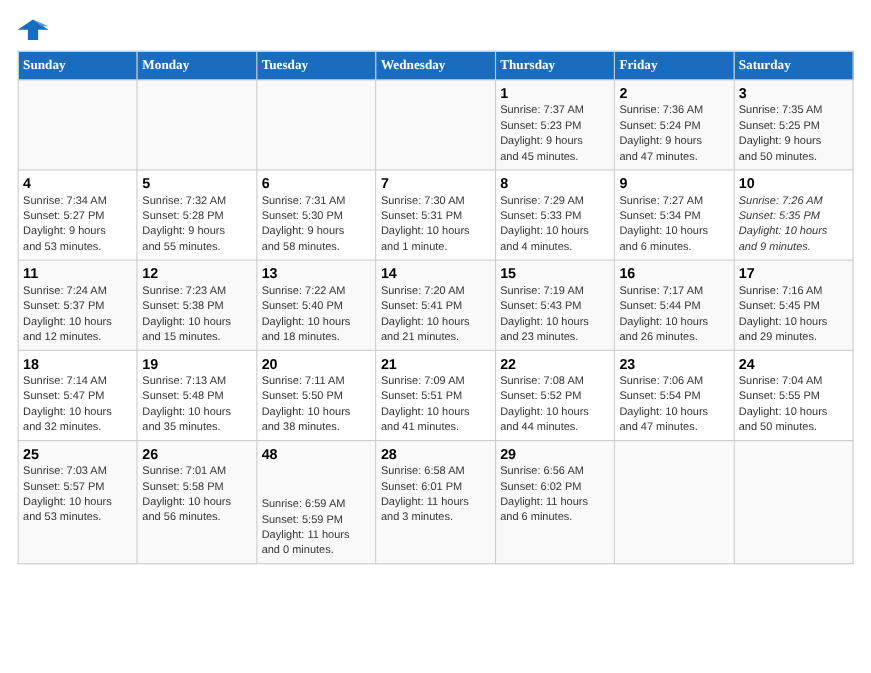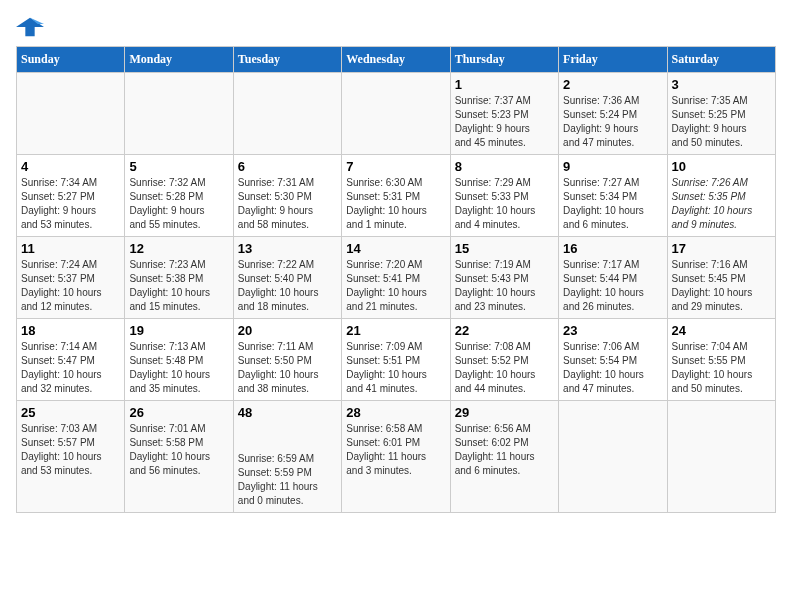--- a/index.html
+++ b/index.html
@@ -147,21 +147,21 @@
         </td>
         <td>
           <span class="day-num">6</span>
           <div class="day-info" style="white-space: pre-line;">Sunrise: 7:31 AM
 Sunset: 5:30 PM
 Daylight: 9 hours
 and 58 minutes.</div>
         </td>
         <td>
           <span class="day-num">7</span>
-          <div class="day-info" style="white-space: pre-line;">Sunrise: 6:30 AM
+          <div class="day-info" style="white-space: pre-line;">Sunrise: 7:30 AM
 Sunset: 5:31 PM
 Daylight: 10 hours
 and 1 minute.</div>
         </td>
         <td>
           <span class="day-num">8</span>
           <div class="day-info" style="white-space: pre-line;">Sunrise: 7:29 AM
 Sunset: 5:33 PM
 Daylight: 10 hours
 and 4 minutes.</div>

